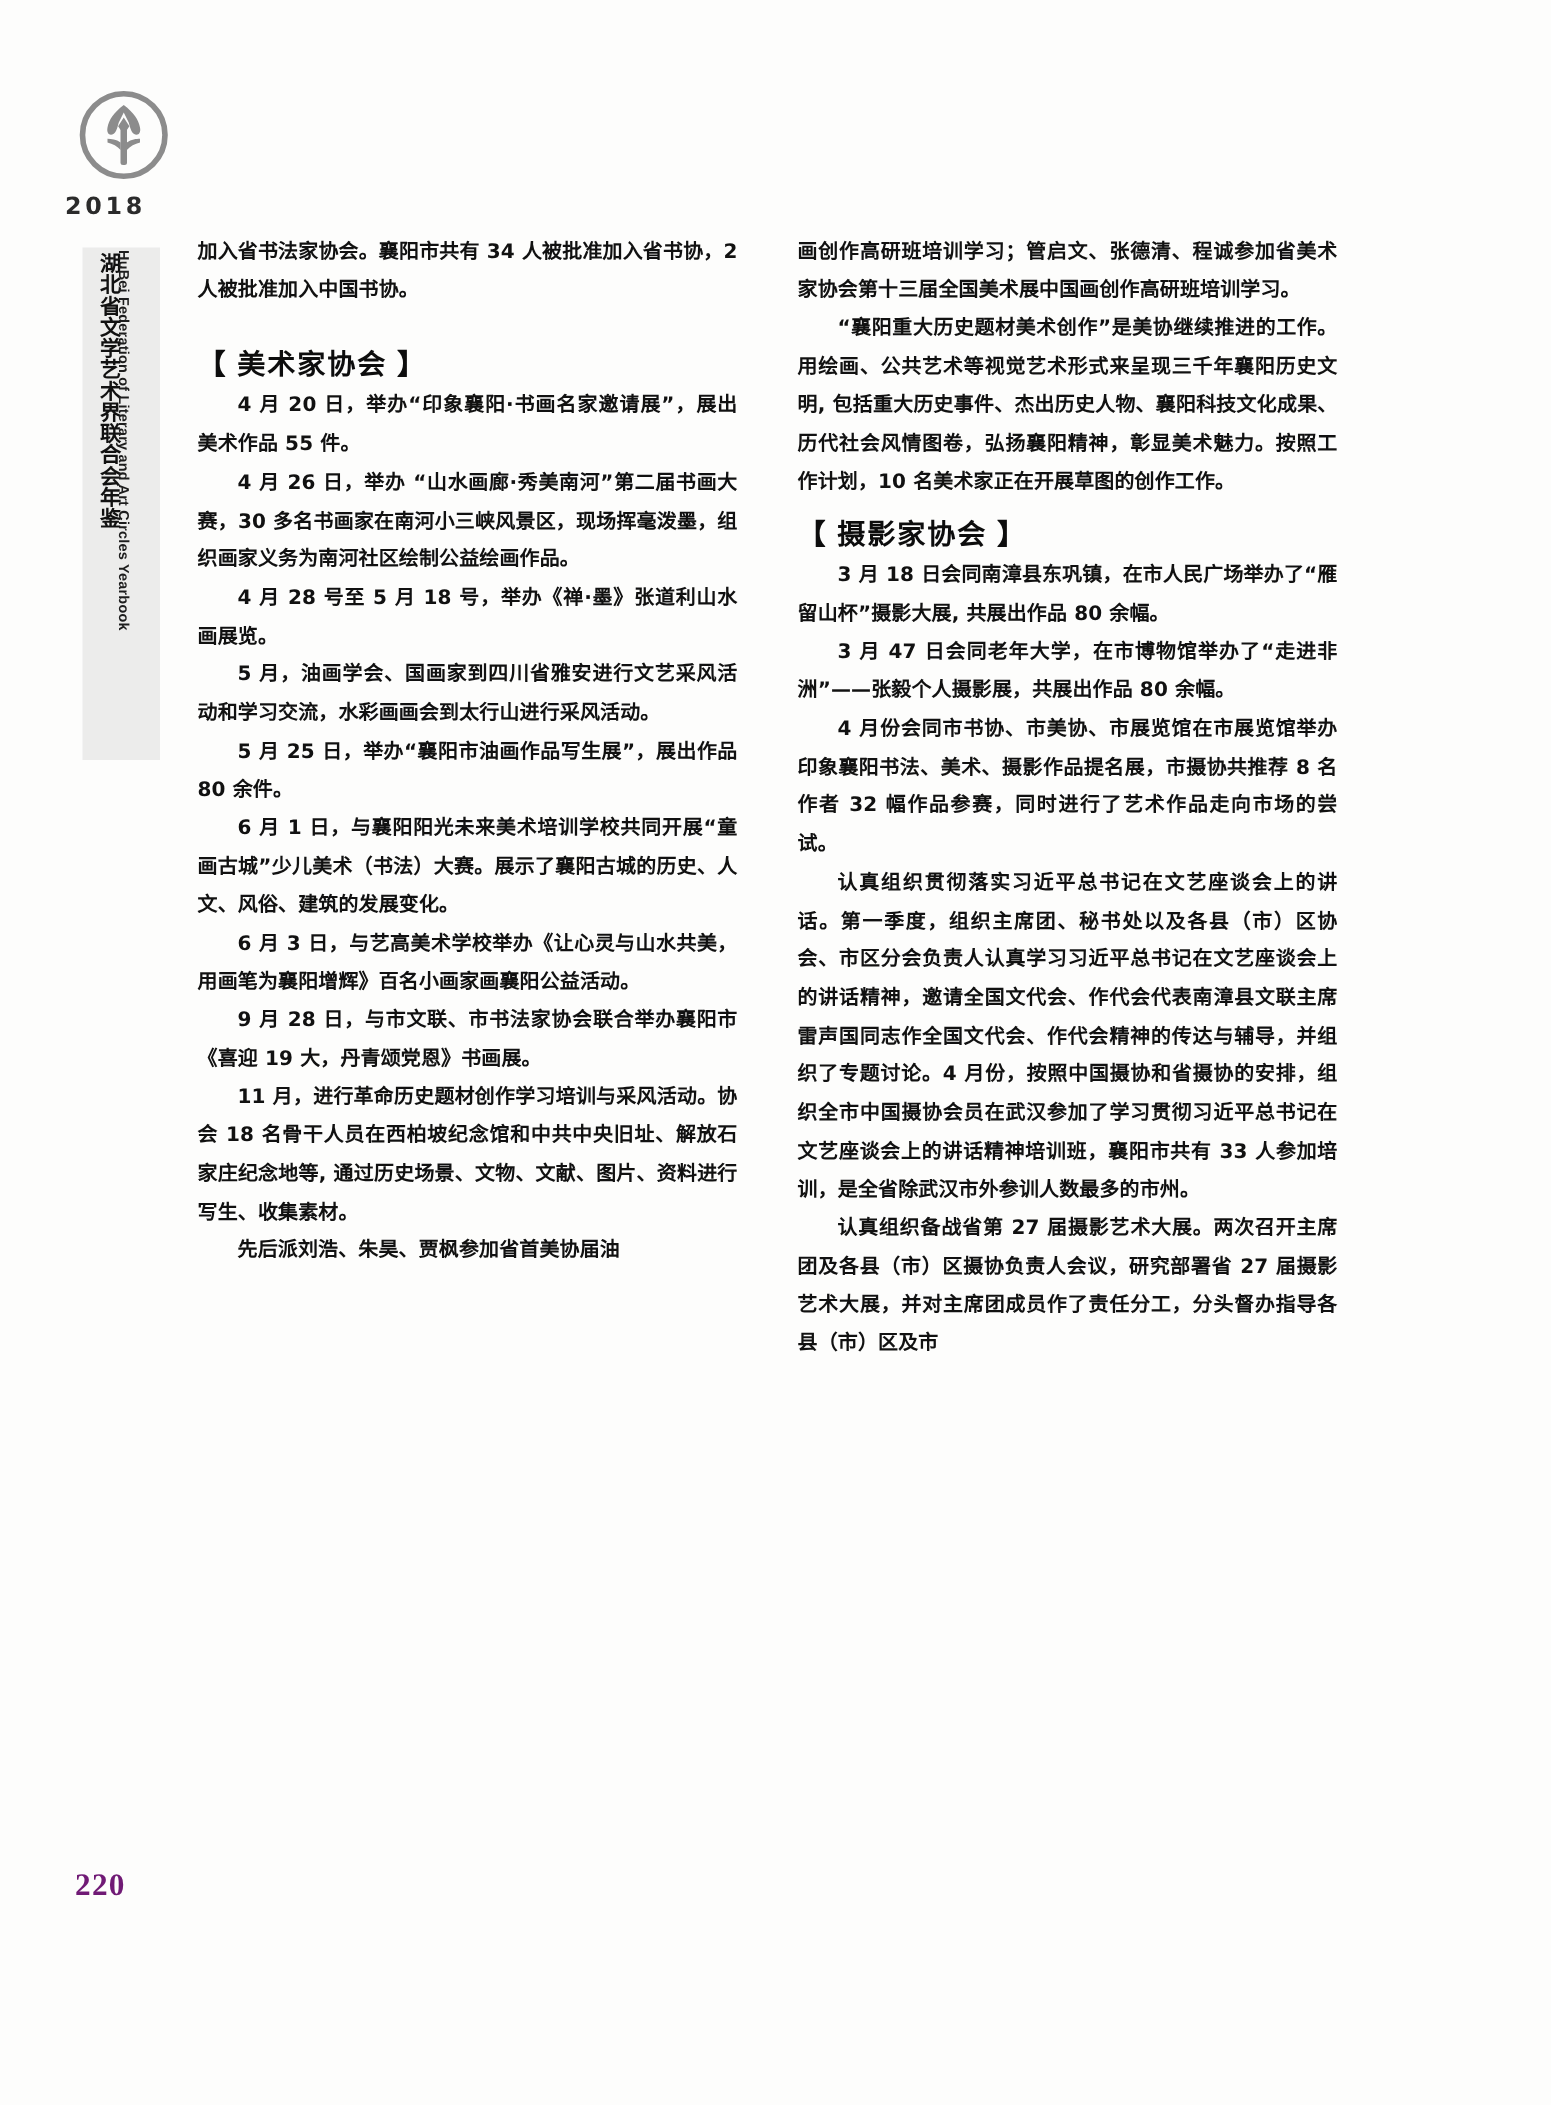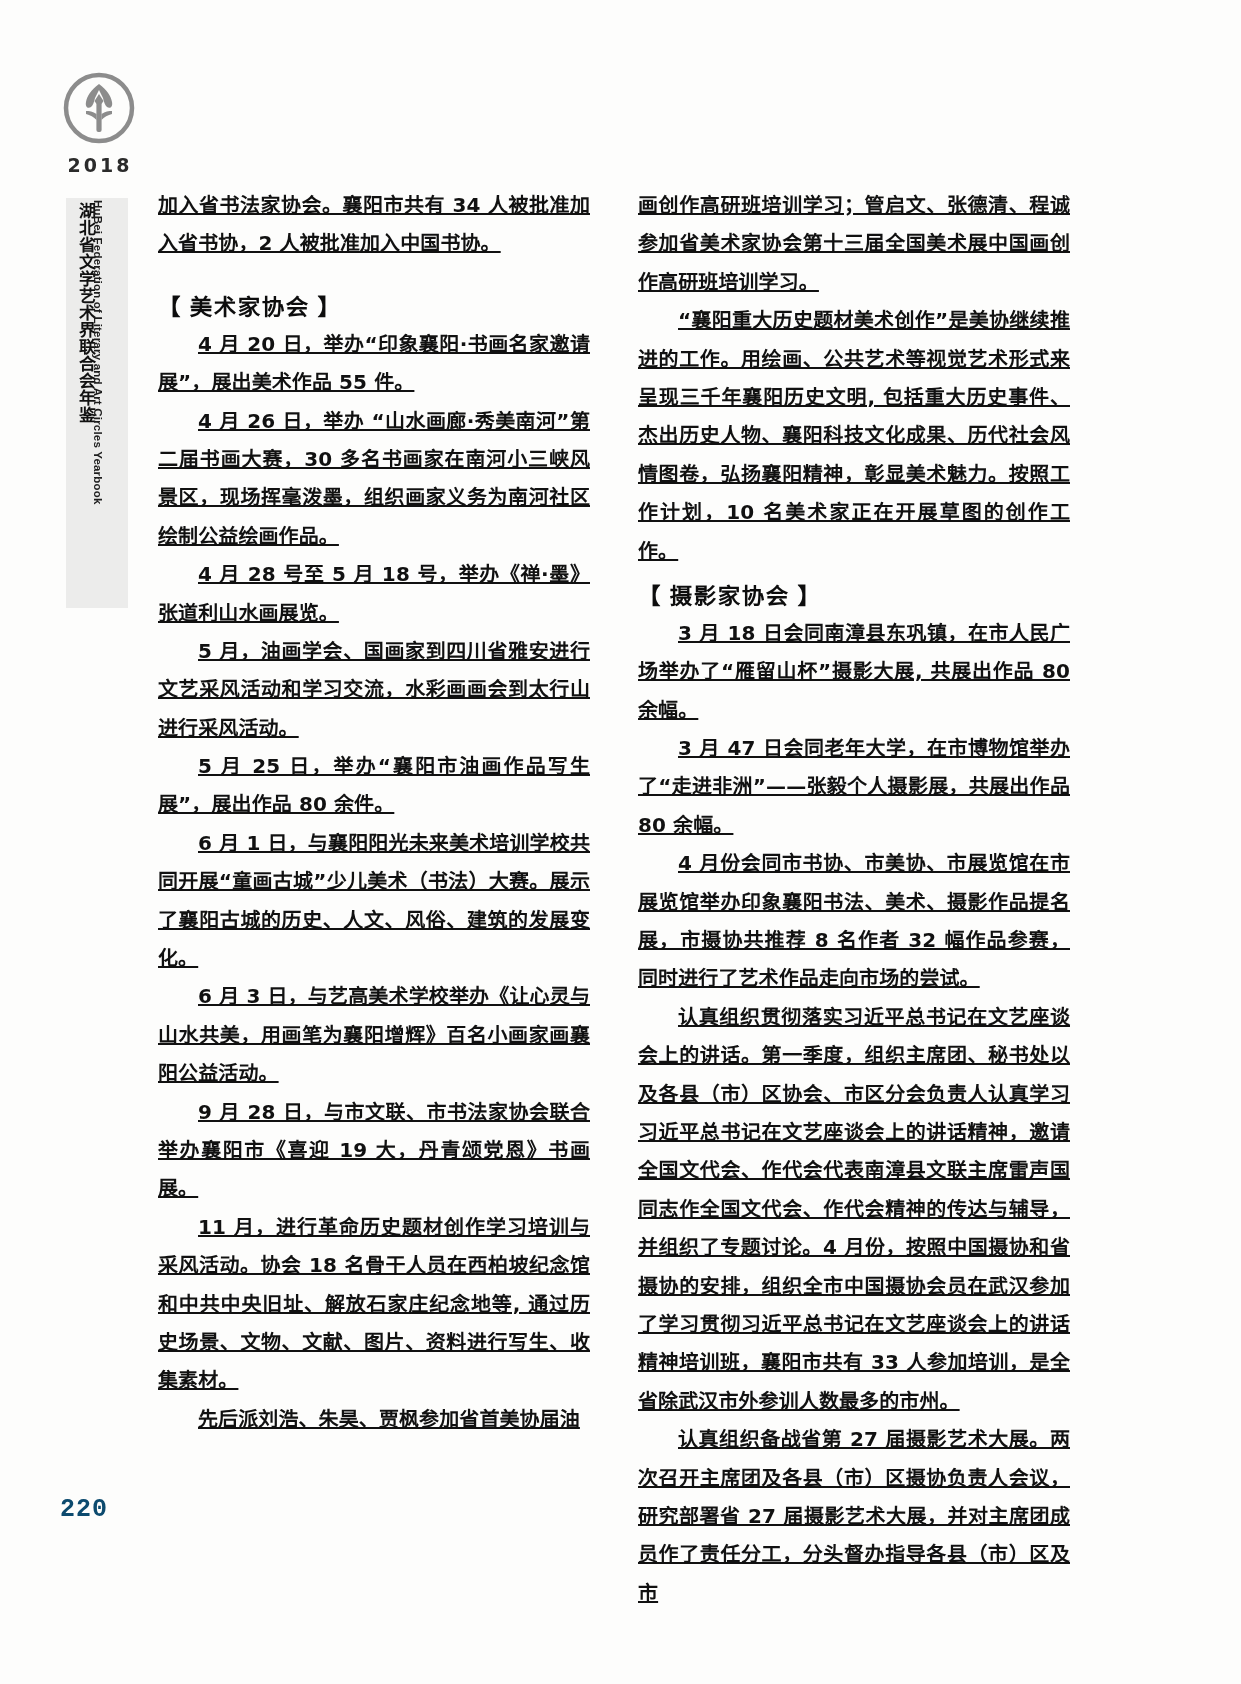--- a/index.html
+++ b/index.html
@@ -39,21 +39,21 @@
     width: 76px;
     height: 76px;
   }
   .emblem svg { display: block; }
 
   .emblem-year {
     position: absolute;
     left: 0;
     top: 84px;
     width: 96px;
-    text-align: center;
+    text-align: left;
     font-family: "DejaVu Sans", "Liberation Sans", sans-serif;
     font-weight: 700;
     font-size: 19px;
     letter-spacing: 3px;
     color: #2b2b2b;
   }
 
   .rail-band {
     position: absolute;
     left: 14px;
@@ -93,22 +93,22 @@
     font-family: "Liberation Sans", "DejaVu Sans", sans-serif;
   }
 
   .page-number {
     position: absolute;
     left: 60px;
     top: 1495px;
     font-size: 25px;
     font-weight: 700;
     letter-spacing: 1px;
-    color: #0c4a6e;
-    font-family: Liberation Mono, monospace;
+    color: #701a75;
+    font-family: Liberation Serif, serif;
   }
 
   
   .columns {
     position: absolute;
     left: 158px;
     top: 186px;
     width: 912px;
     height: 1250px;
     display: flex;
@@ -123,30 +123,29 @@
     font-weight: 700;
     letter-spacing: 1.5px;
     color: #0d0d0d;
     margin: 26px 0 4px 0;
     font-family: Liberation Sans, sans-serif;
   }
   .sec-head.tight { margin-top: 8px; }
 
   p.para {
     margin: 0;
-    font-size: 20px;
+    font-size: 16px;
     line-height: 1.92;
     text-align: justify;
     text-justify: inter-ideograph;
     text-indent: 2em;
     color: #111;
     font-weight: 600;
     font-family: "DejaVu Sans", "Liberation Sans", sans-serif;
     letter-spacing: 0.1px;
-    text-decoration: underline;
   }
   p.para.noindent { text-indent: 0; }
 </style>
 </head>
 <body>
 
 <div class="page">
 
   <div class="left-rail">
 

